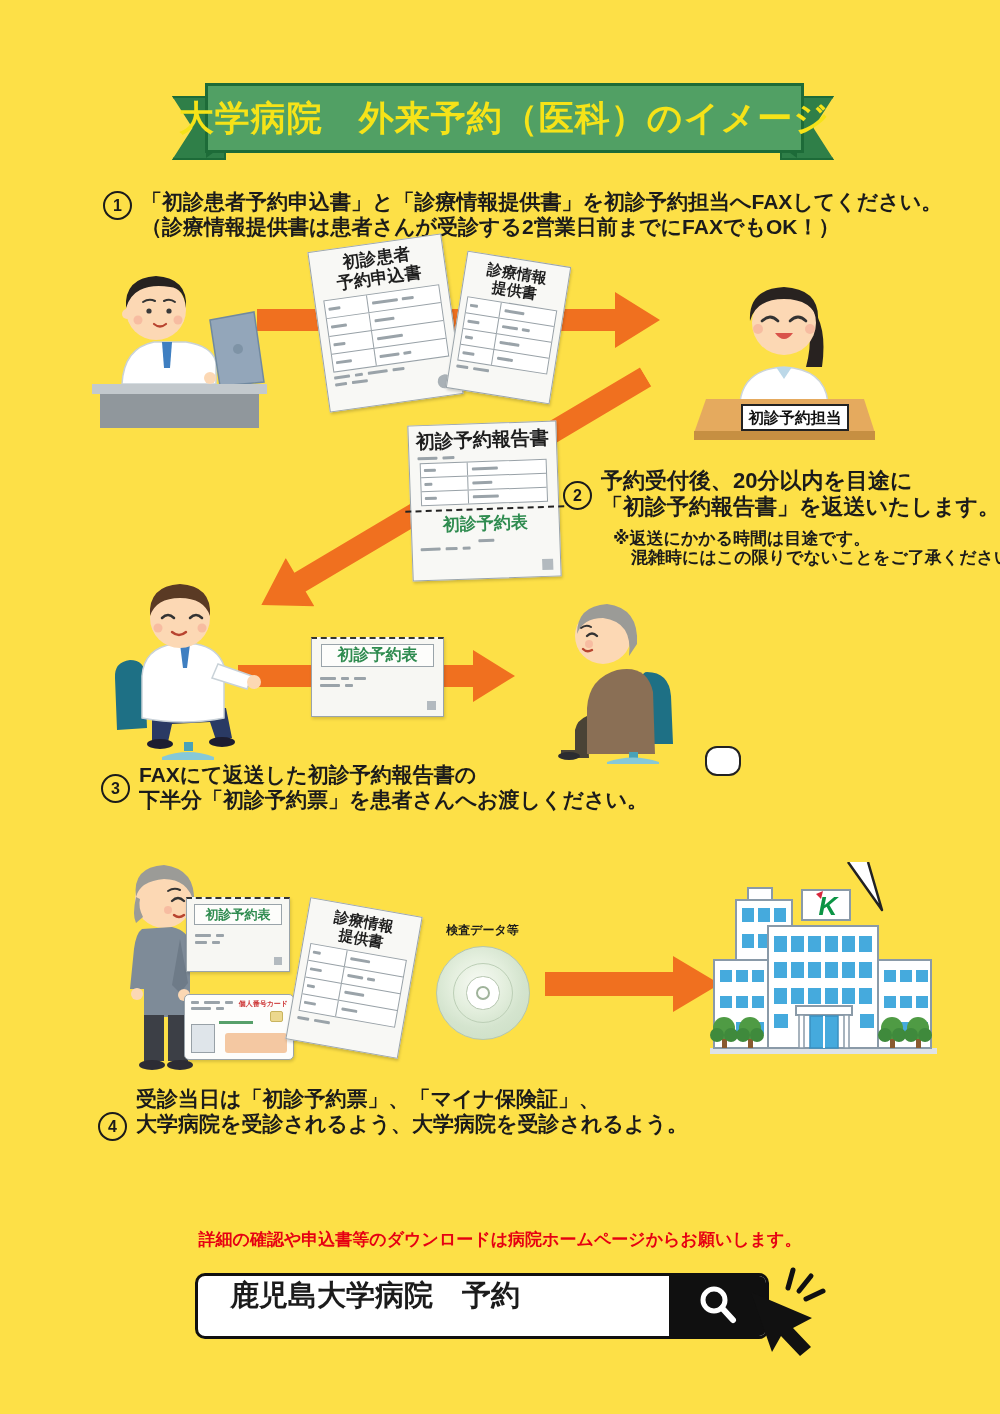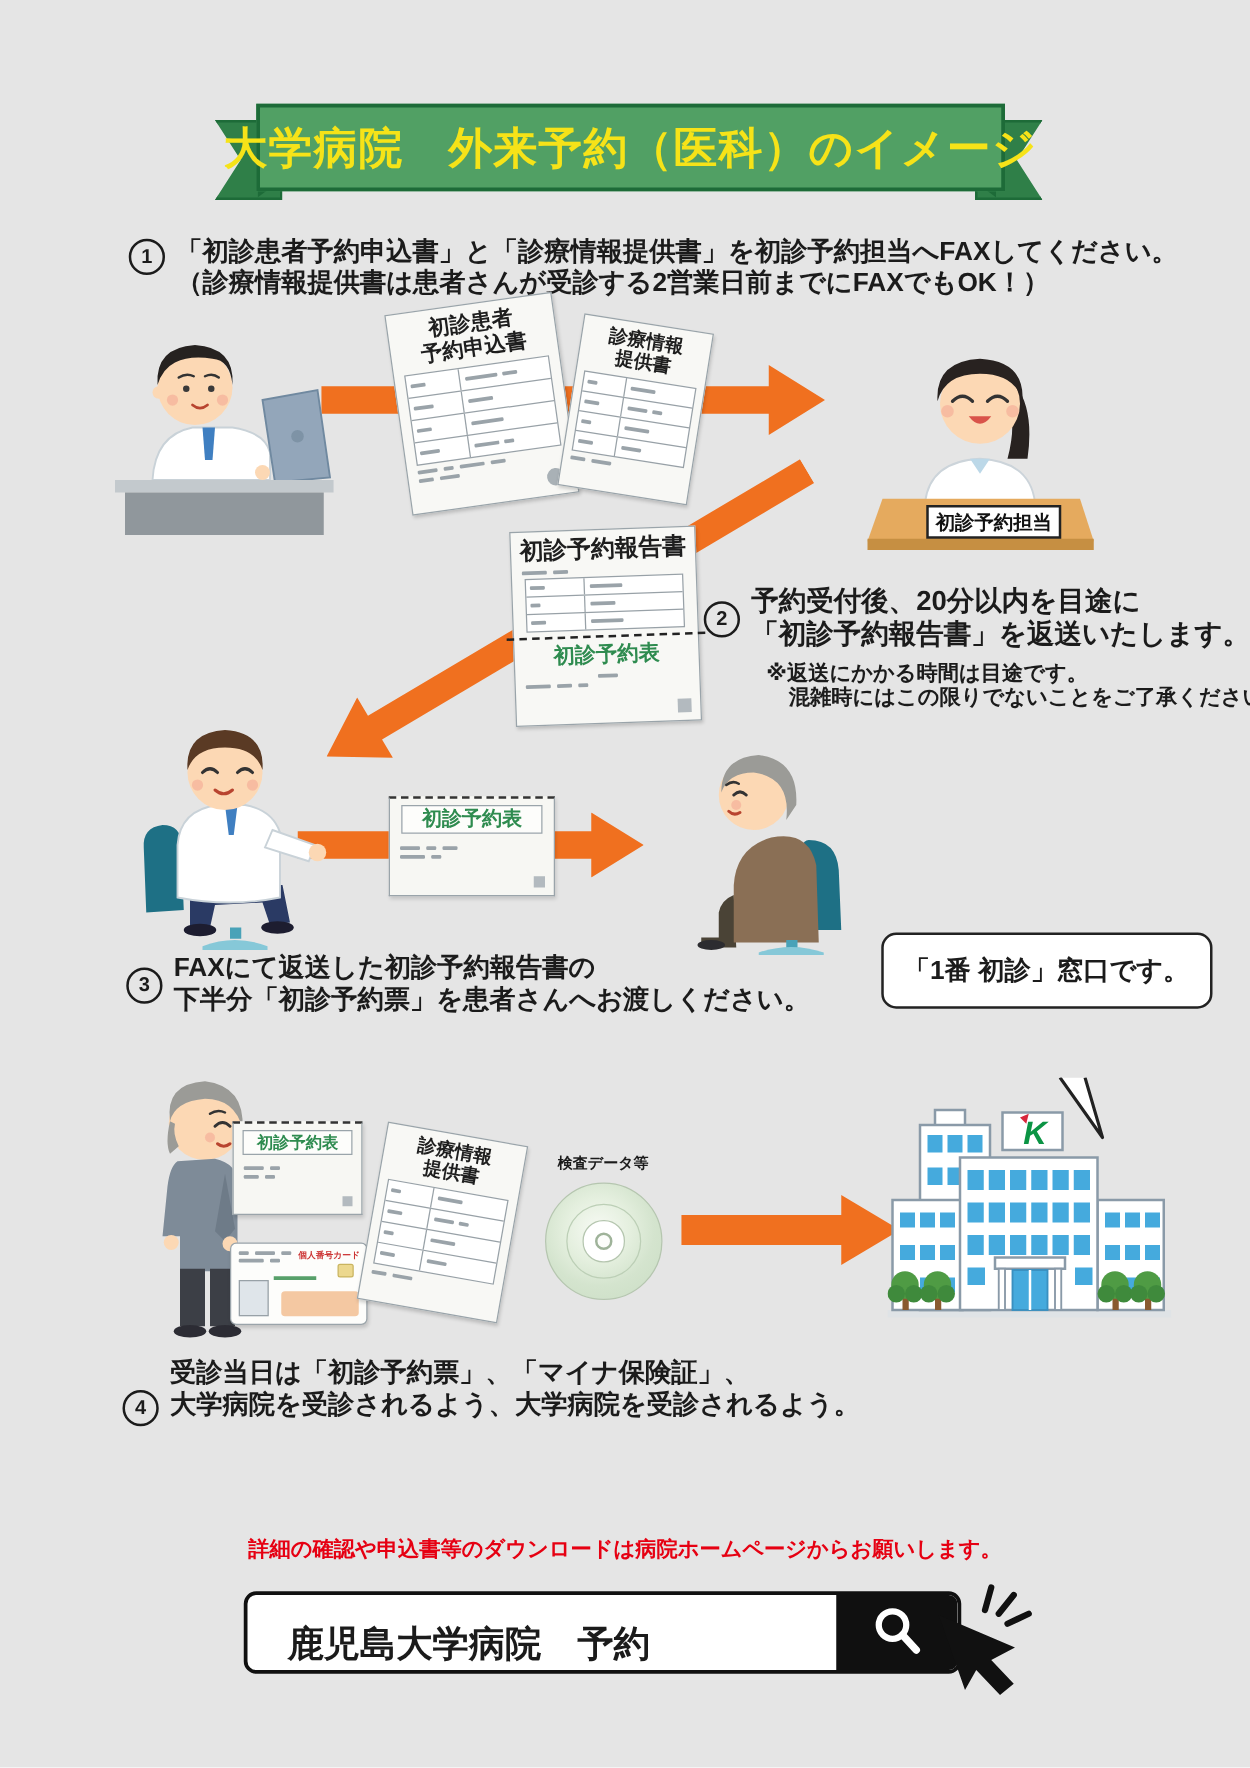--- a/index.html
+++ b/index.html
@@ -1,17 +1,17 @@
 <!DOCTYPE html>
 <html><head>
 <meta charset="utf-8">
 <style>
   html,body{margin:0;padding:0;background:#fff;}
   body{font-family:"Liberation Sans","DejaVu Sans",sans-serif;color:#1b1b1b;}
-  .page{position:relative;width:1000px;height:1414px;background:#e5e5e5;overflow:hidden;}
+  .page{position:relative;width:1000px;height:1414px;background:#fde047;overflow:hidden;}
   .abs{position:absolute;}
 
   
   .band{position:absolute;left:205px;top:83px;width:593px;height:64px;background:#51a064;
         border:3px solid #1d6b38;display:flex;align-items:center;justify-content:center;z-index:2;}
   .band span{font-size:35px;font-weight:800;color:#f6e318;letter-spacing:1px;white-space:nowrap;}
   .tail{position:absolute;top:96px;width:50px;height:60px;background:#2f7f48;border:2px solid #1d6b38;z-index:1;}
   .tail-l{left:172px;clip-path:polygon(0 0,100% 0,100% 100%,0 100%,38% 50%);}
   .tail-r{left:780px;clip-path:polygon(0 0,100% 0,62% 50%,100% 100%,0 100%);}
   .fold{position:absolute;width:15px;height:11px;background:#1d6b38;z-index:1;}
@@ -66,21 +66,21 @@
   .cd .hole2{position:absolute;inset:42%;border-radius:50%;background:#fcfdfb;border:2px solid #9fb39a;}
 
   
   .bubble{position:absolute;background:#fff;border:2.5px solid #222;border-radius:12px;
           padding:13px 16px;z-index:2;}
   .bubble div{font-size:21px;font-weight:600;line-height:31px;white-space:nowrap;}
 
   
   .notice{position:absolute;text-align:center;font-size:17px;font-weight:800;color:#e60012;white-space:nowrap;}
   .searchbar{position:absolute;width:568px;height:60px;background:#fff;border:3px solid #101010;
-             border-radius:10px;display:flex;align-items:flex-end;overflow:hidden;z-index:2;font-family:Liberation Mono, monospace;}
+             border-radius:10px;display:flex;align-items:flex-start;overflow:hidden;z-index:2;font-family:Liberation Mono, monospace;}
   .searchbar .q{margin-left:32px;font-size:29px;font-weight:700;white-space:nowrap;}
   .searchbtn{margin-left:auto;width:97px;height:100%;background:#101010;display:flex;align-items:center;justify-content:center;}
 </style>
 </head>
 <body>
 
 <div class="page">
 
   <div class="tail tail-l"></div>
   <div class="tail tail-r"></div>
@@ -357,21 +357,20 @@
 
   <div class="step" style="left:101px;top:762px;">
     <div class="cnum" style="margin-top:12px;">3</div>
     <div>
       <div class="sl">FAXにて返送した初診予約報告書の</div>
       <div class="sl">下半分「初診予約票」を患者さんへお渡しください。</div>
     </div>
   </div>
 
   <div class="bubble" style="left:705px;top:746px;">
-    <div>「1番 初診」窓口です。</div>
   </div>
   <svg class="abs" style="left:842px;top:862px;z-index:3;" width="60" height="52" viewBox="0 0 60 52">
     <path d="M6,0 L40,48 L26,0" fill="#fff" stroke="#222" stroke-width="2.5" stroke-linejoin="round"></path>
   </svg>
 
   <svg class="abs" style="left:90px;top:855px;z-index:2;" width="148" height="222" viewBox="0 0 148 222">
     <circle cx="74" cy="44" r="29" fill="#fcd8b4"></circle>
     <path d="M46,42 Q42,12 74,10 Q106,14 104,48 Q98,24 74,24 Q50,26 46,42 Z" fill="#9b9b97"></path>
     <path d="M46,42 Q42,60 46,68 L53,62 Q48,52 50,44 Z" fill="#9b9b97"></path>
     <path d="M82,46 q6,-6 12,0" stroke="#333" fill="none" stroke-width="2.4" stroke-linecap="round"></path>

